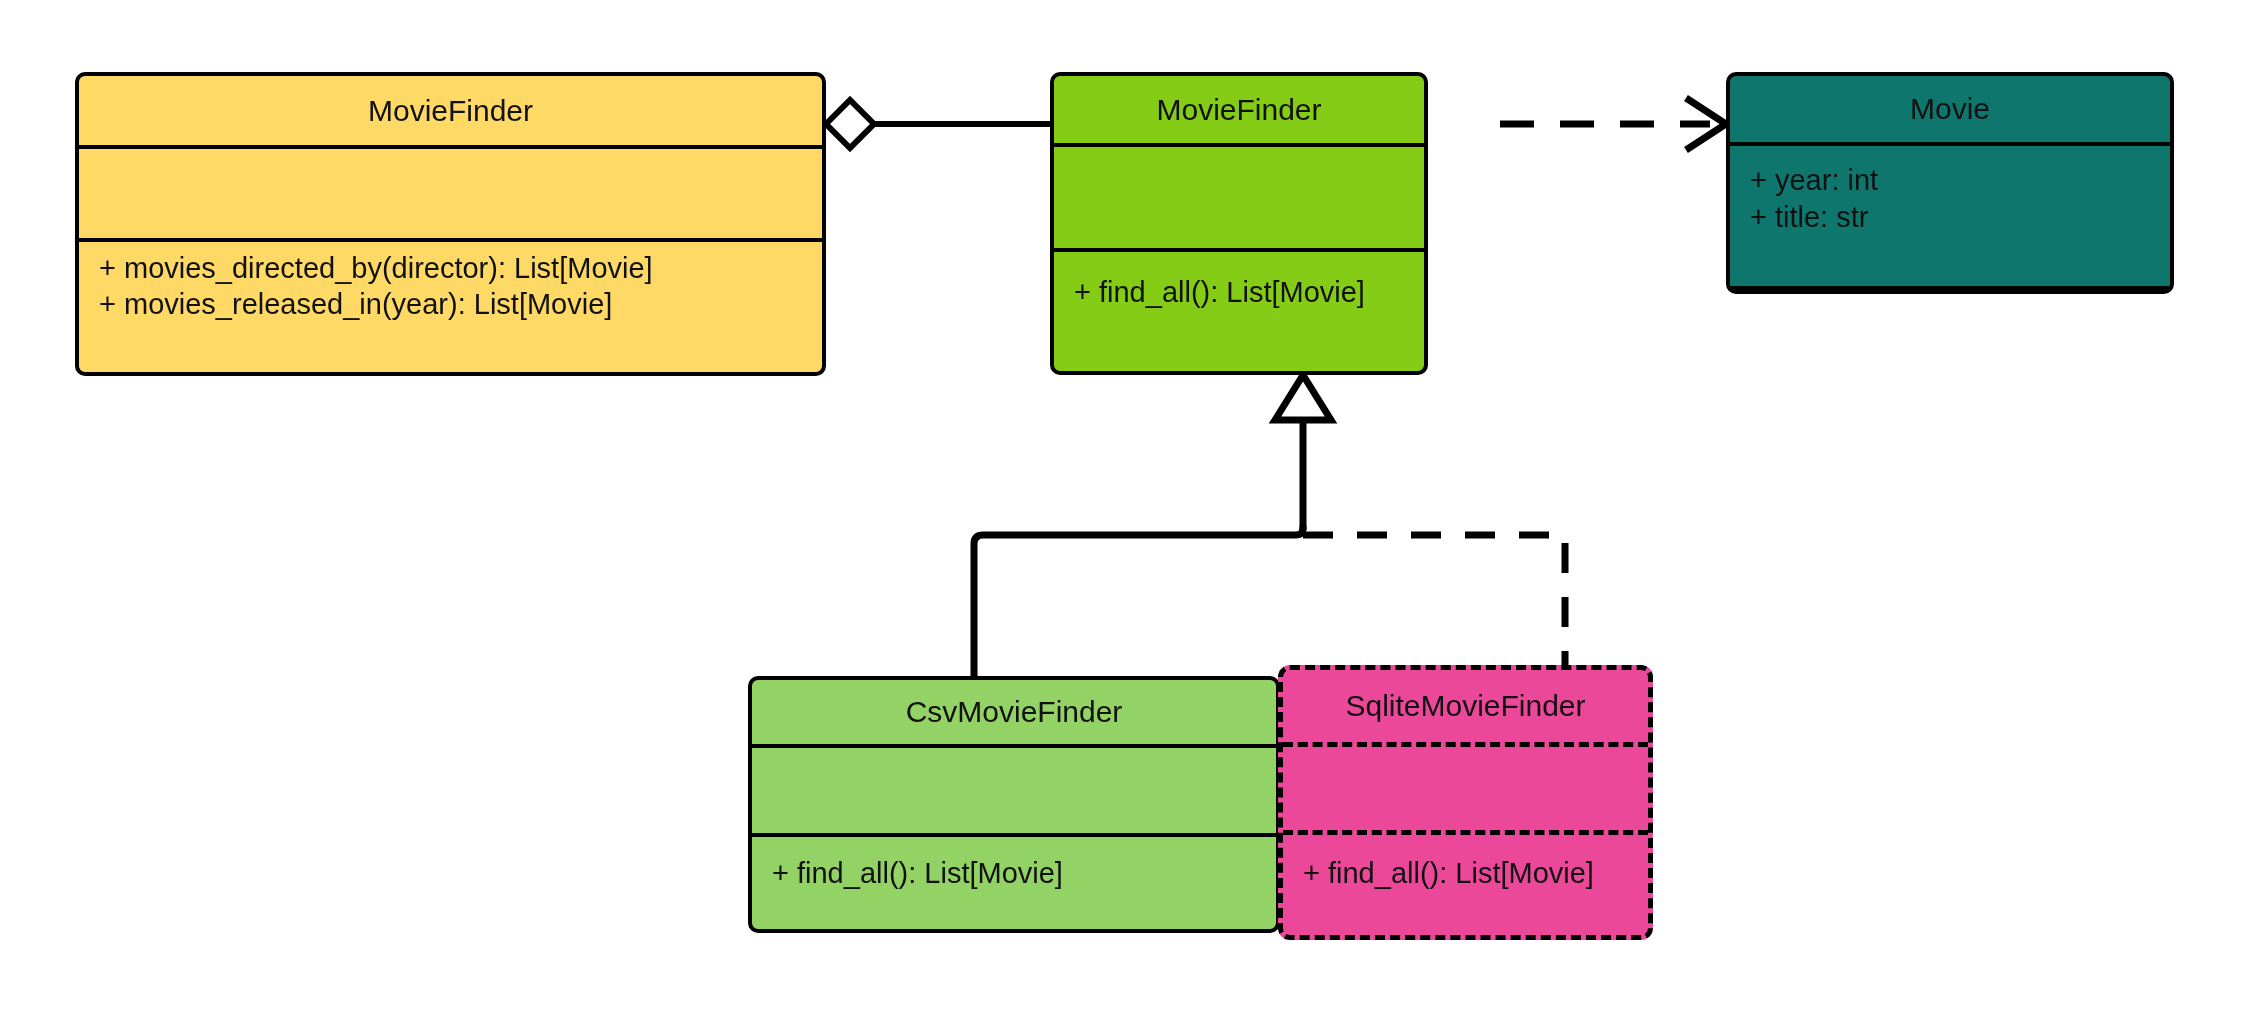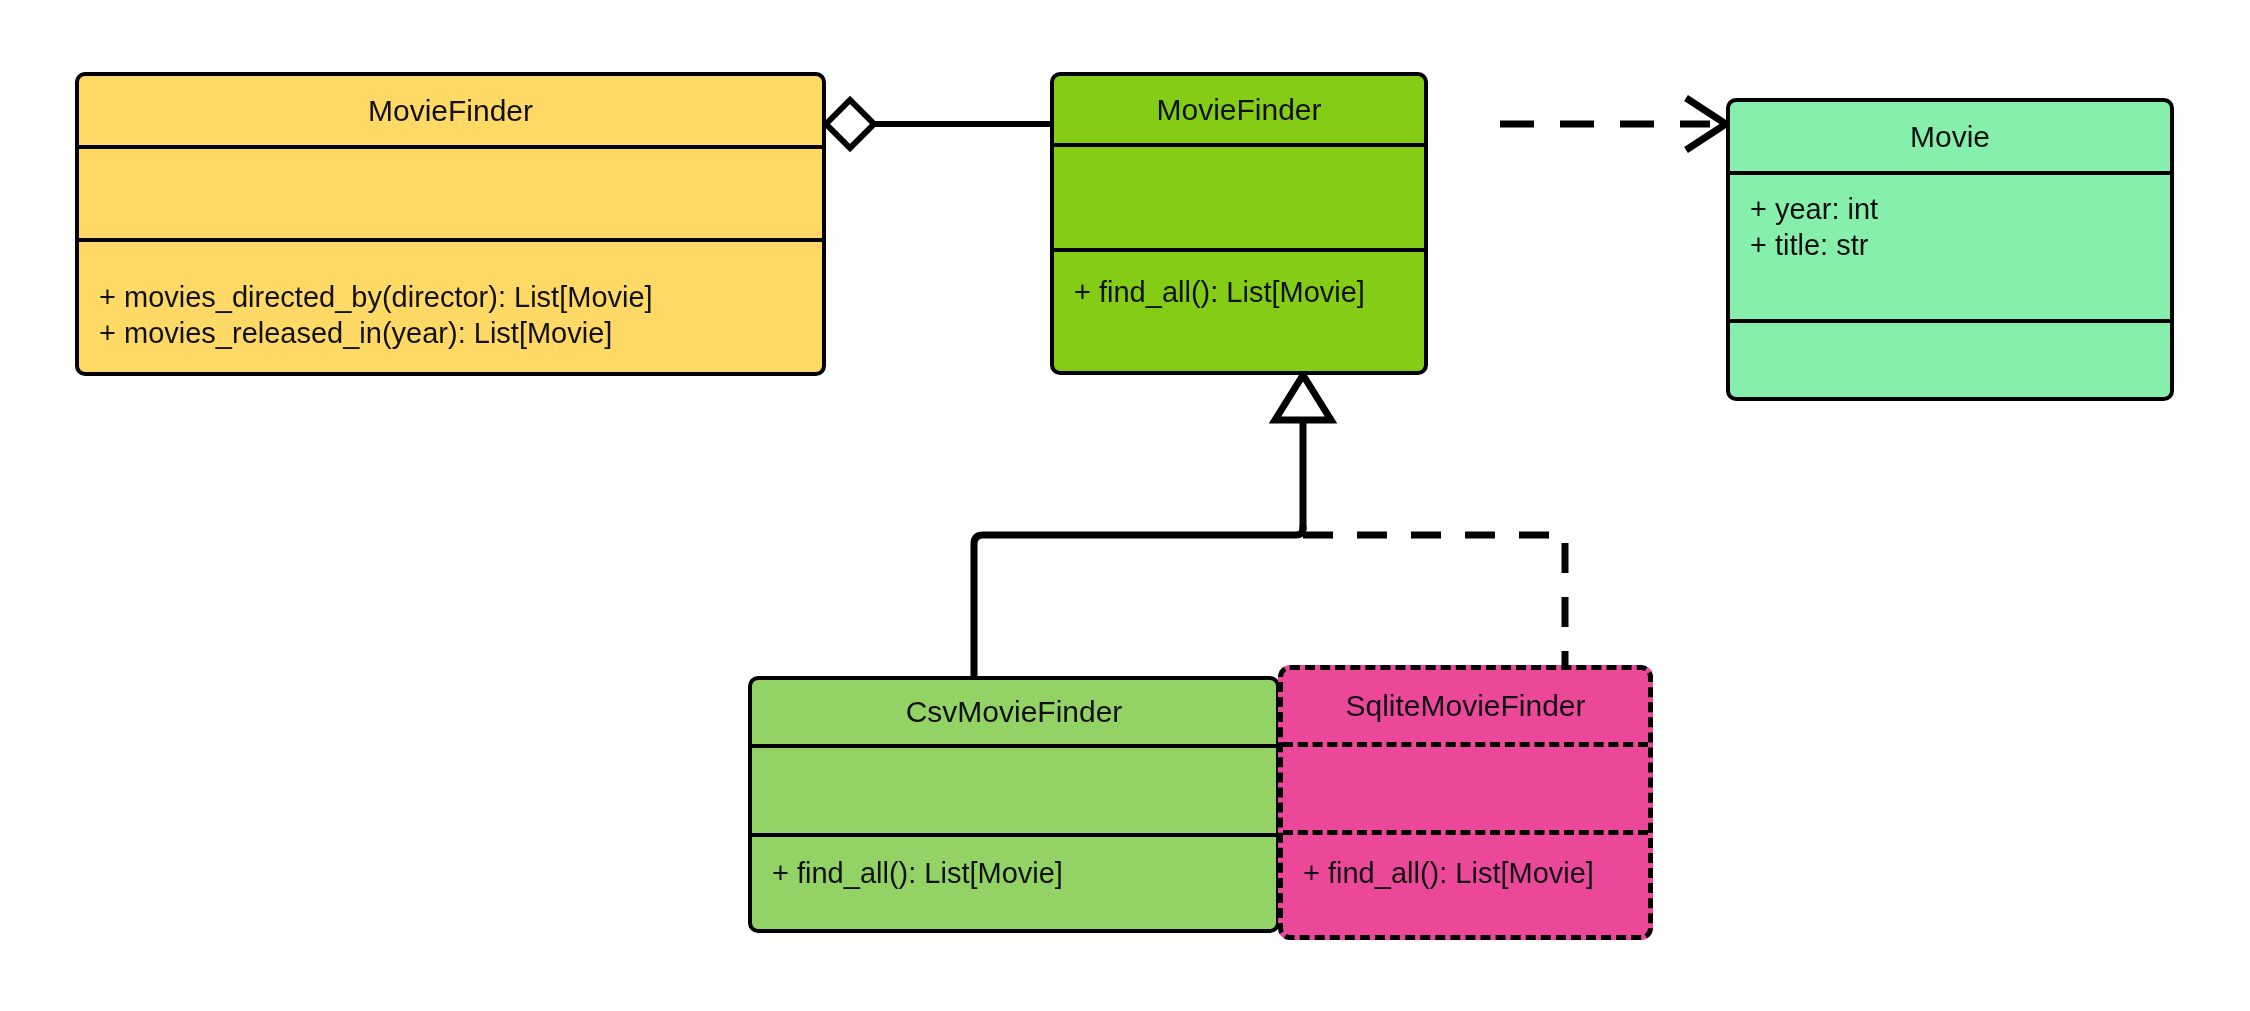--- a/index.html
+++ b/index.html
@@ -69,34 +69,33 @@
   }
   .cls-section.empty { padding: 0; }
 
   
   #box-movielister {
     left: 75px; top: 72px; width: 751px; height: 304px;
     background: #FFD966;
   }
   #box-movielister .cls-name { height: 69px; }
   #box-movielister .sec-attrs { height: 93px; }
-  #box-movielister .sec-methods { flex: 1; padding-top: 37px; }
+  #box-movielister .sec-methods { flex: 1; padding-top: 8px; }
 
   #box-moviefinder {
     left: 1050px; top: 72px; width: 378px; height: 303px;
     background: #84cc16;
   }
   #box-moviefinder .cls-name { height: 67px; }
   #box-moviefinder .sec-attrs { height: 105px; }
   #box-moviefinder .sec-methods { flex: 1; padding-top: 22px; }
 
   #box-movie {
-    left: 1726px; top: 72px; width: 448px; height: 303px;
-    background: #86efac;
-    margin-top: 26px;
+    left: 1726px; top: 72px; width: 448px; height: 222px;
+    background: #0f766e;
   }
   #box-movie .cls-name { height: 69px; }
   #box-movie .sec-attrs { height: 148px; }
   #box-movie .sec-methods { flex: 1; }
 
   #box-csvmoviefinder {
     left: 748px; top: 676px; width: 532px; height: 257px;
     background: #93D265;
   }
   #box-csvmoviefinder .cls-name { height: 64px; }

